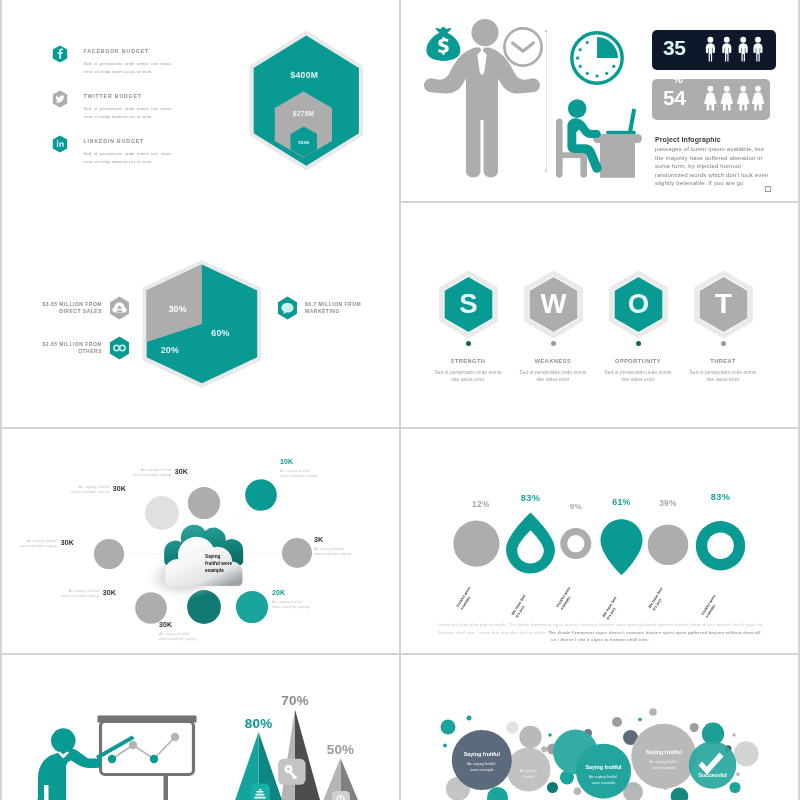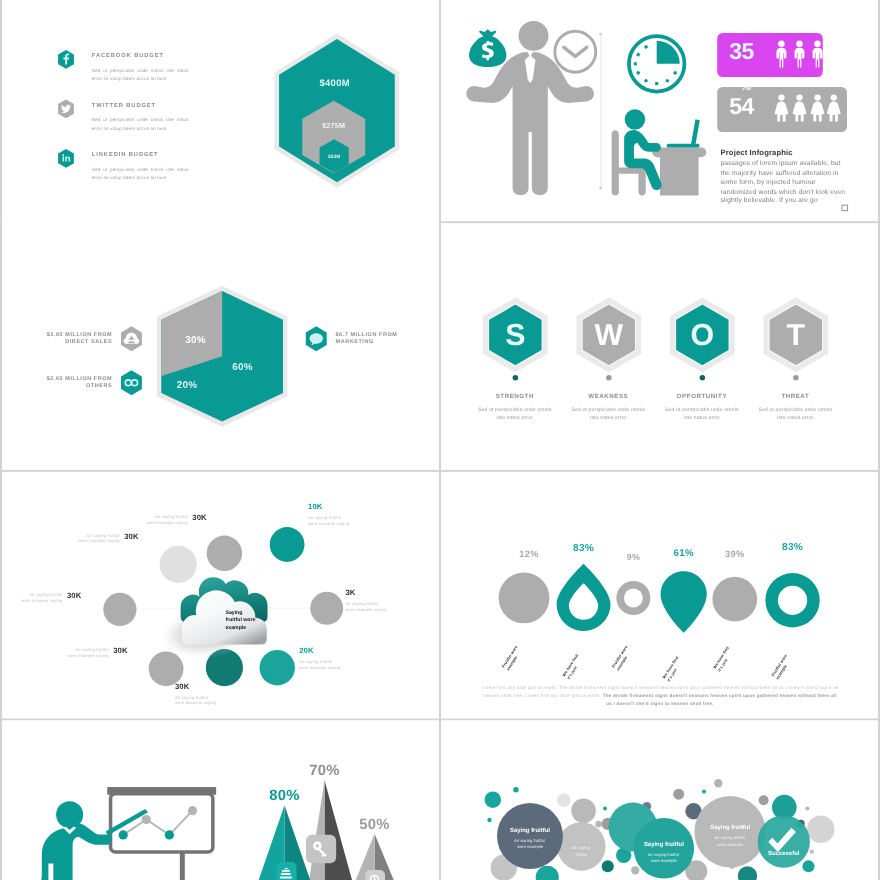--- a/index.html
+++ b/index.html
@@ -141,21 +141,21 @@
       <path d="M44 41 L79 41 L79 80.8 L44 80.8 Z" fill="#adadad"></path>
       <rect x="37" y="37" width="49" height="9" rx="4.5" fill="#adadad"></rect>
 
       <path d="M76.2 11.5 L80.2 12.4 L76 36 L72 35.1 Z" fill="#0a9a94"></path>
       <rect x="50" y="33.7" width="30" height="3.4" rx="1.7" fill="#0a9a94"></rect>
 
       <circle cx="21.2" cy="11.6" r="9.3" fill="#0a9a94"></circle>
       <path d="M18.2 21.3 C14.3 21.8 11.4 25.2 11.4 29.2 L11.4 49.6 C11.4 53.1 14.2 55.9 17.7 55.9 L26.6 55.9 C28.4 55.9 30 57 30.7 58.6 L36.5 72.8 C37.5 75.2 40.2 76.4 42.6 75.5 C45.1 74.5 46.2 71.7 45.2 69.3 L38.6 53.4 C37 49.6 33.3 47.2 29.2 47.2 L20.3 47.2 L20.3 36.6 C20.3 34.6 21.5 33.2 23.3 32.7 L26.3 36.8 C28.2 39.4 31.2 41 34.5 41 L40.8 41 C43 41 44.8 39.2 44.8 37 C44.8 34.8 43 33 40.8 33 L35.4 33 C34.3 33 33.3 32.5 32.7 31.6 L29.3 26.7 C27 23.3 22.4 20.7 18.2 21.3 Z" fill="#0a9a94"></path>
     </svg>
 
-    <div style="position:absolute;left:251px;top:30px;width:96px;height:40px;background:#d946ef;border-radius:5px;text-align:center;">
+    <div style="position:absolute;left:251px;top:30px;width:124px;height:40px;background:#0f172a;border-radius:5px;text-align:center;">
       <span style="position:absolute;left:11px;top:6px;font-size:21px;font-weight:bold;color:#d9f7f5;letter-spacing:-0.5px;">35</span>
       <svg width="64" height="30" viewBox="0 0 78 31" style="position:absolute;left:51px;top:4px;">
         <g fill="#ffffff">
           <g>
               <circle cx="9" cy="4.2" r="3.6"></circle>
               <path d="M9 8.6 C6.1 8.6 3.5 10.2 3.5 13.4 L3.5 19.2 C3.5 20.0 4.1 20.6 4.9 20.6 C5.7 20.6 6.3 20.0 6.3 19.2 L6.3 14.2 L6.9 14.2 L6.9 30.6 L8.35 30.6 L8.35 21.6 L9.65 21.6 L9.65 30.6 L11.1 30.6 L11.1 14.2 L11.7 14.2 L11.7 19.2 C11.7 20.0 12.3 20.6 13.1 20.6 C13.9 20.6 14.5 20.0 14.5 19.2 L14.5 13.4 C14.5 10.2 11.9 8.6 9 8.6 Z"></path>
             </g>
           <g transform="translate(20,0)">
               <circle cx="9" cy="4.2" r="3.6"></circle>
               <path d="M9 8.6 C6.1 8.6 3.5 10.2 3.5 13.4 L3.5 19.2 C3.5 20.0 4.1 20.6 4.9 20.6 C5.7 20.6 6.3 20.0 6.3 19.2 L6.3 14.2 L6.9 14.2 L6.9 30.6 L8.35 30.6 L8.35 21.6 L9.65 21.6 L9.65 30.6 L11.1 30.6 L11.1 14.2 L11.7 14.2 L11.7 19.2 C11.7 20.0 12.3 20.6 13.1 20.6 C13.9 20.6 14.5 20.0 14.5 19.2 L14.5 13.4 C14.5 10.2 11.9 8.6 9 8.6 Z"></path>

